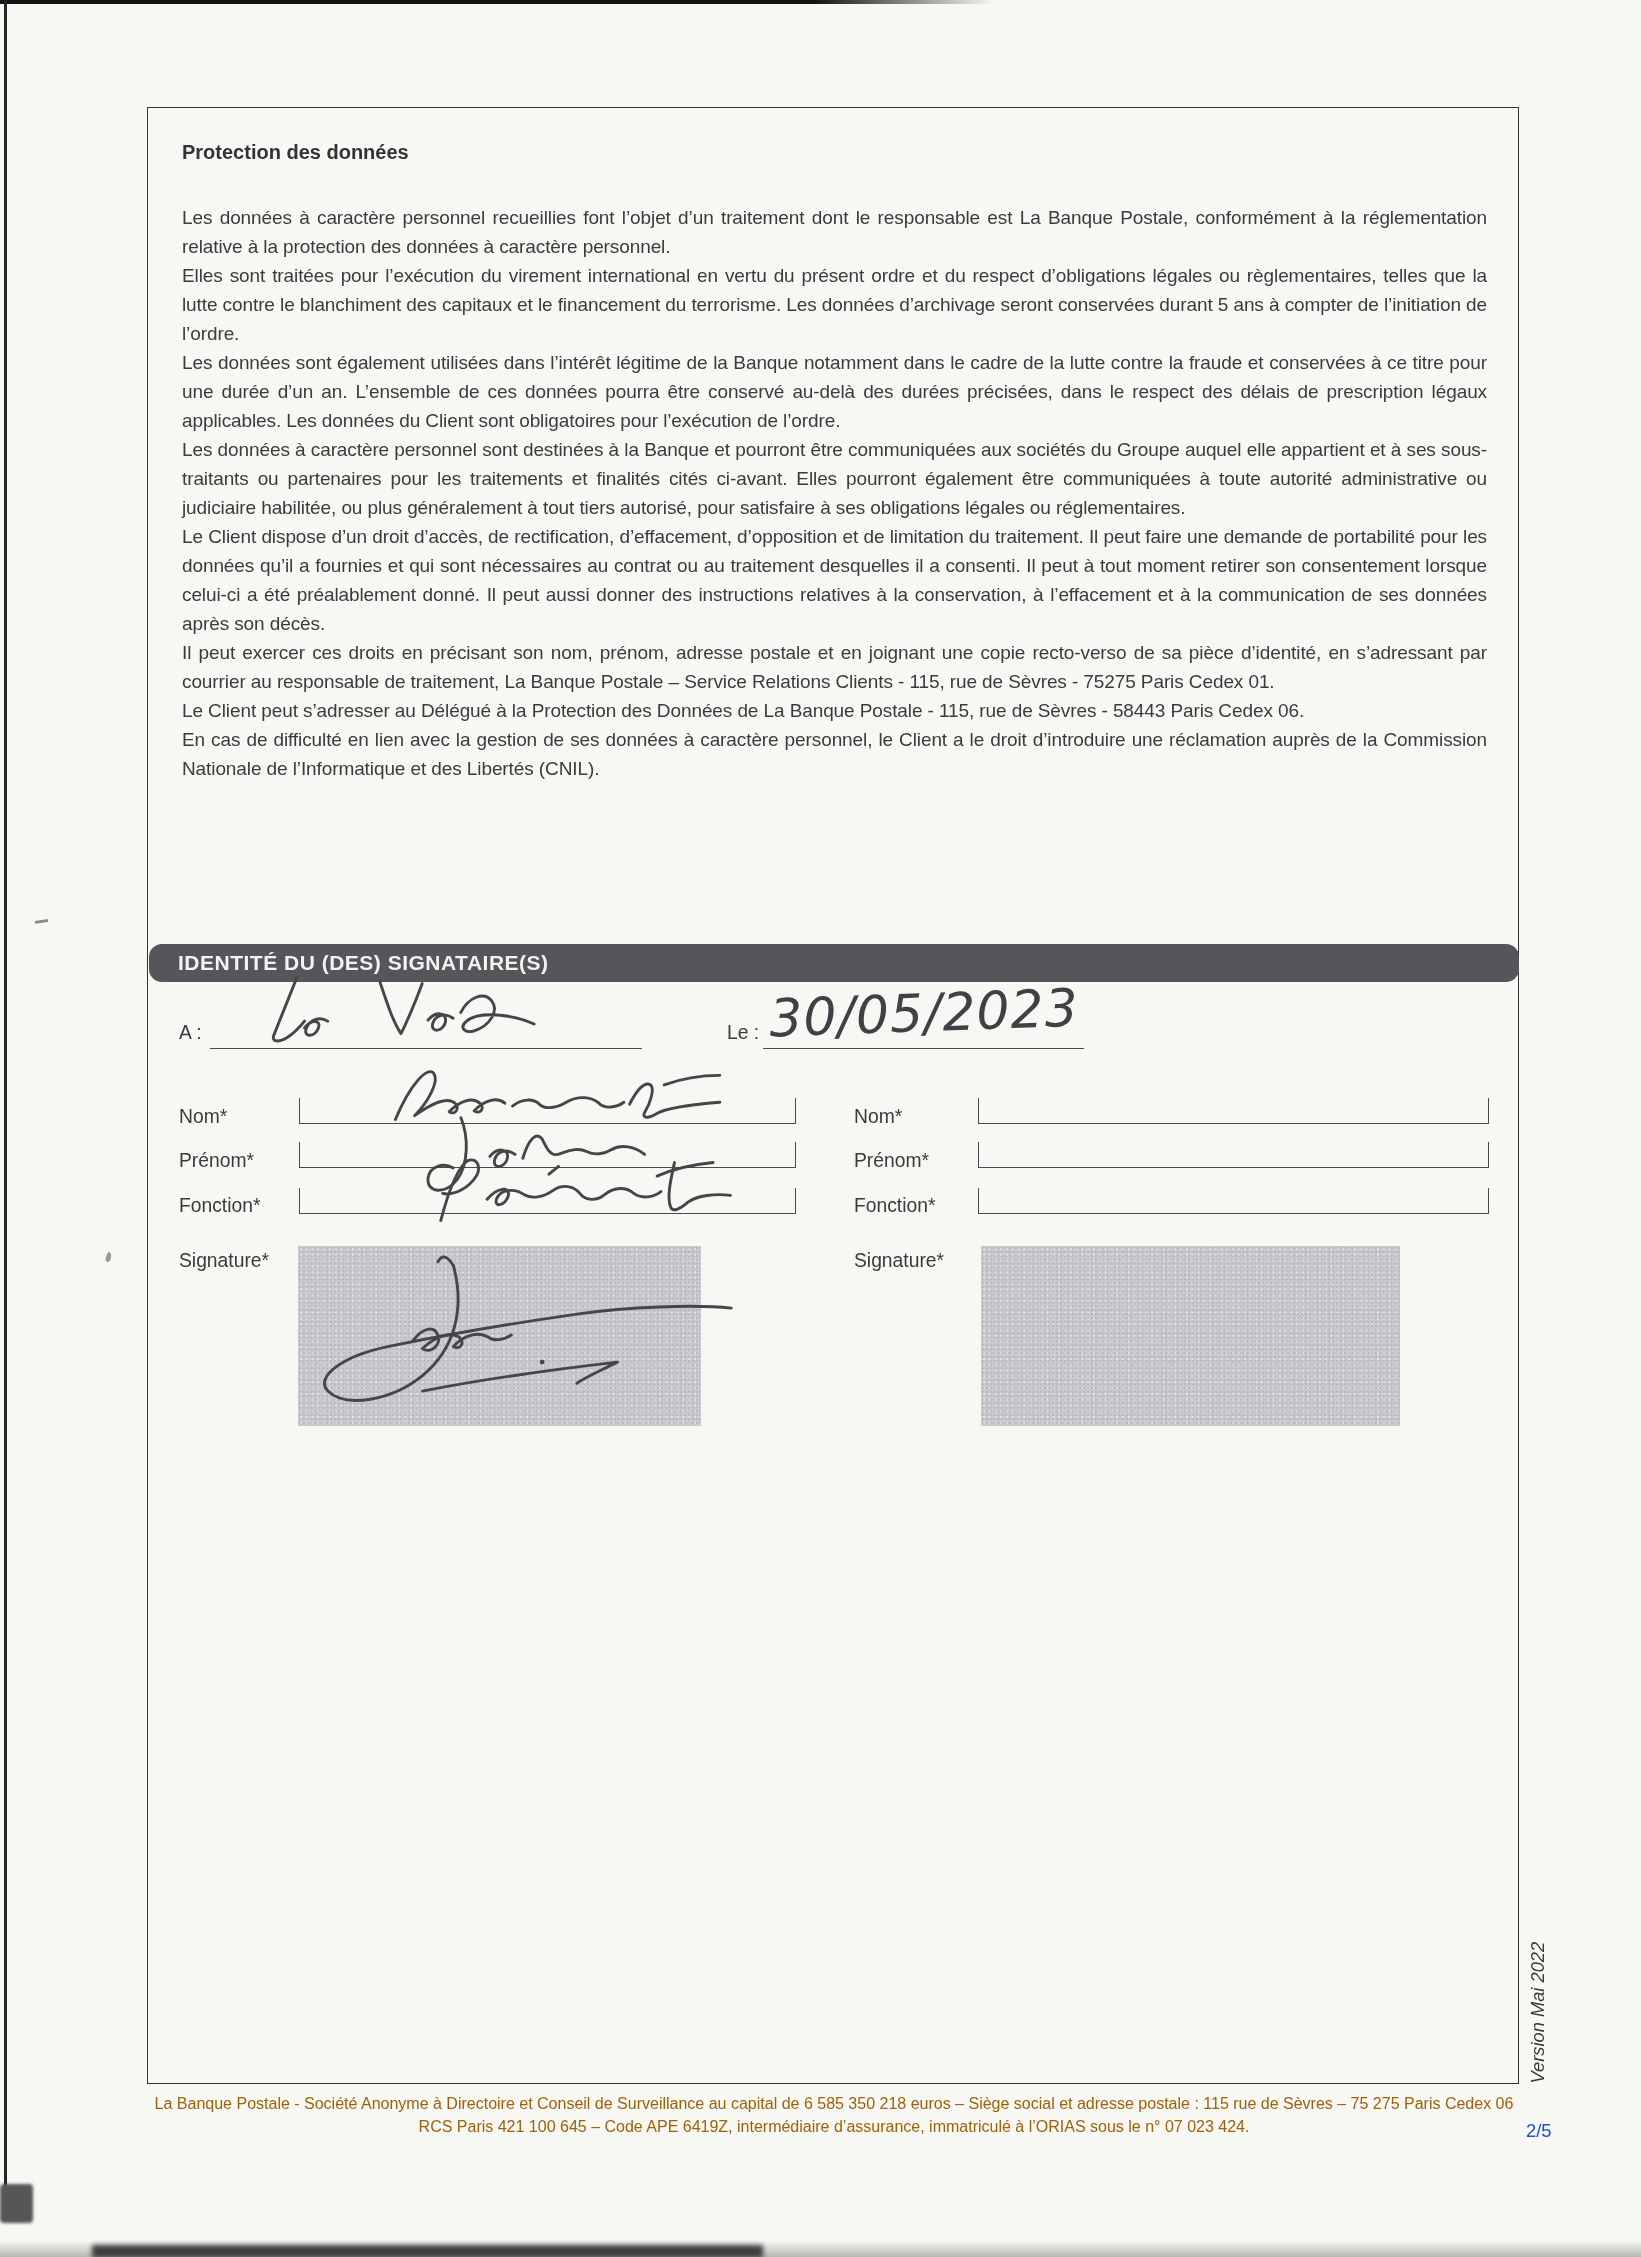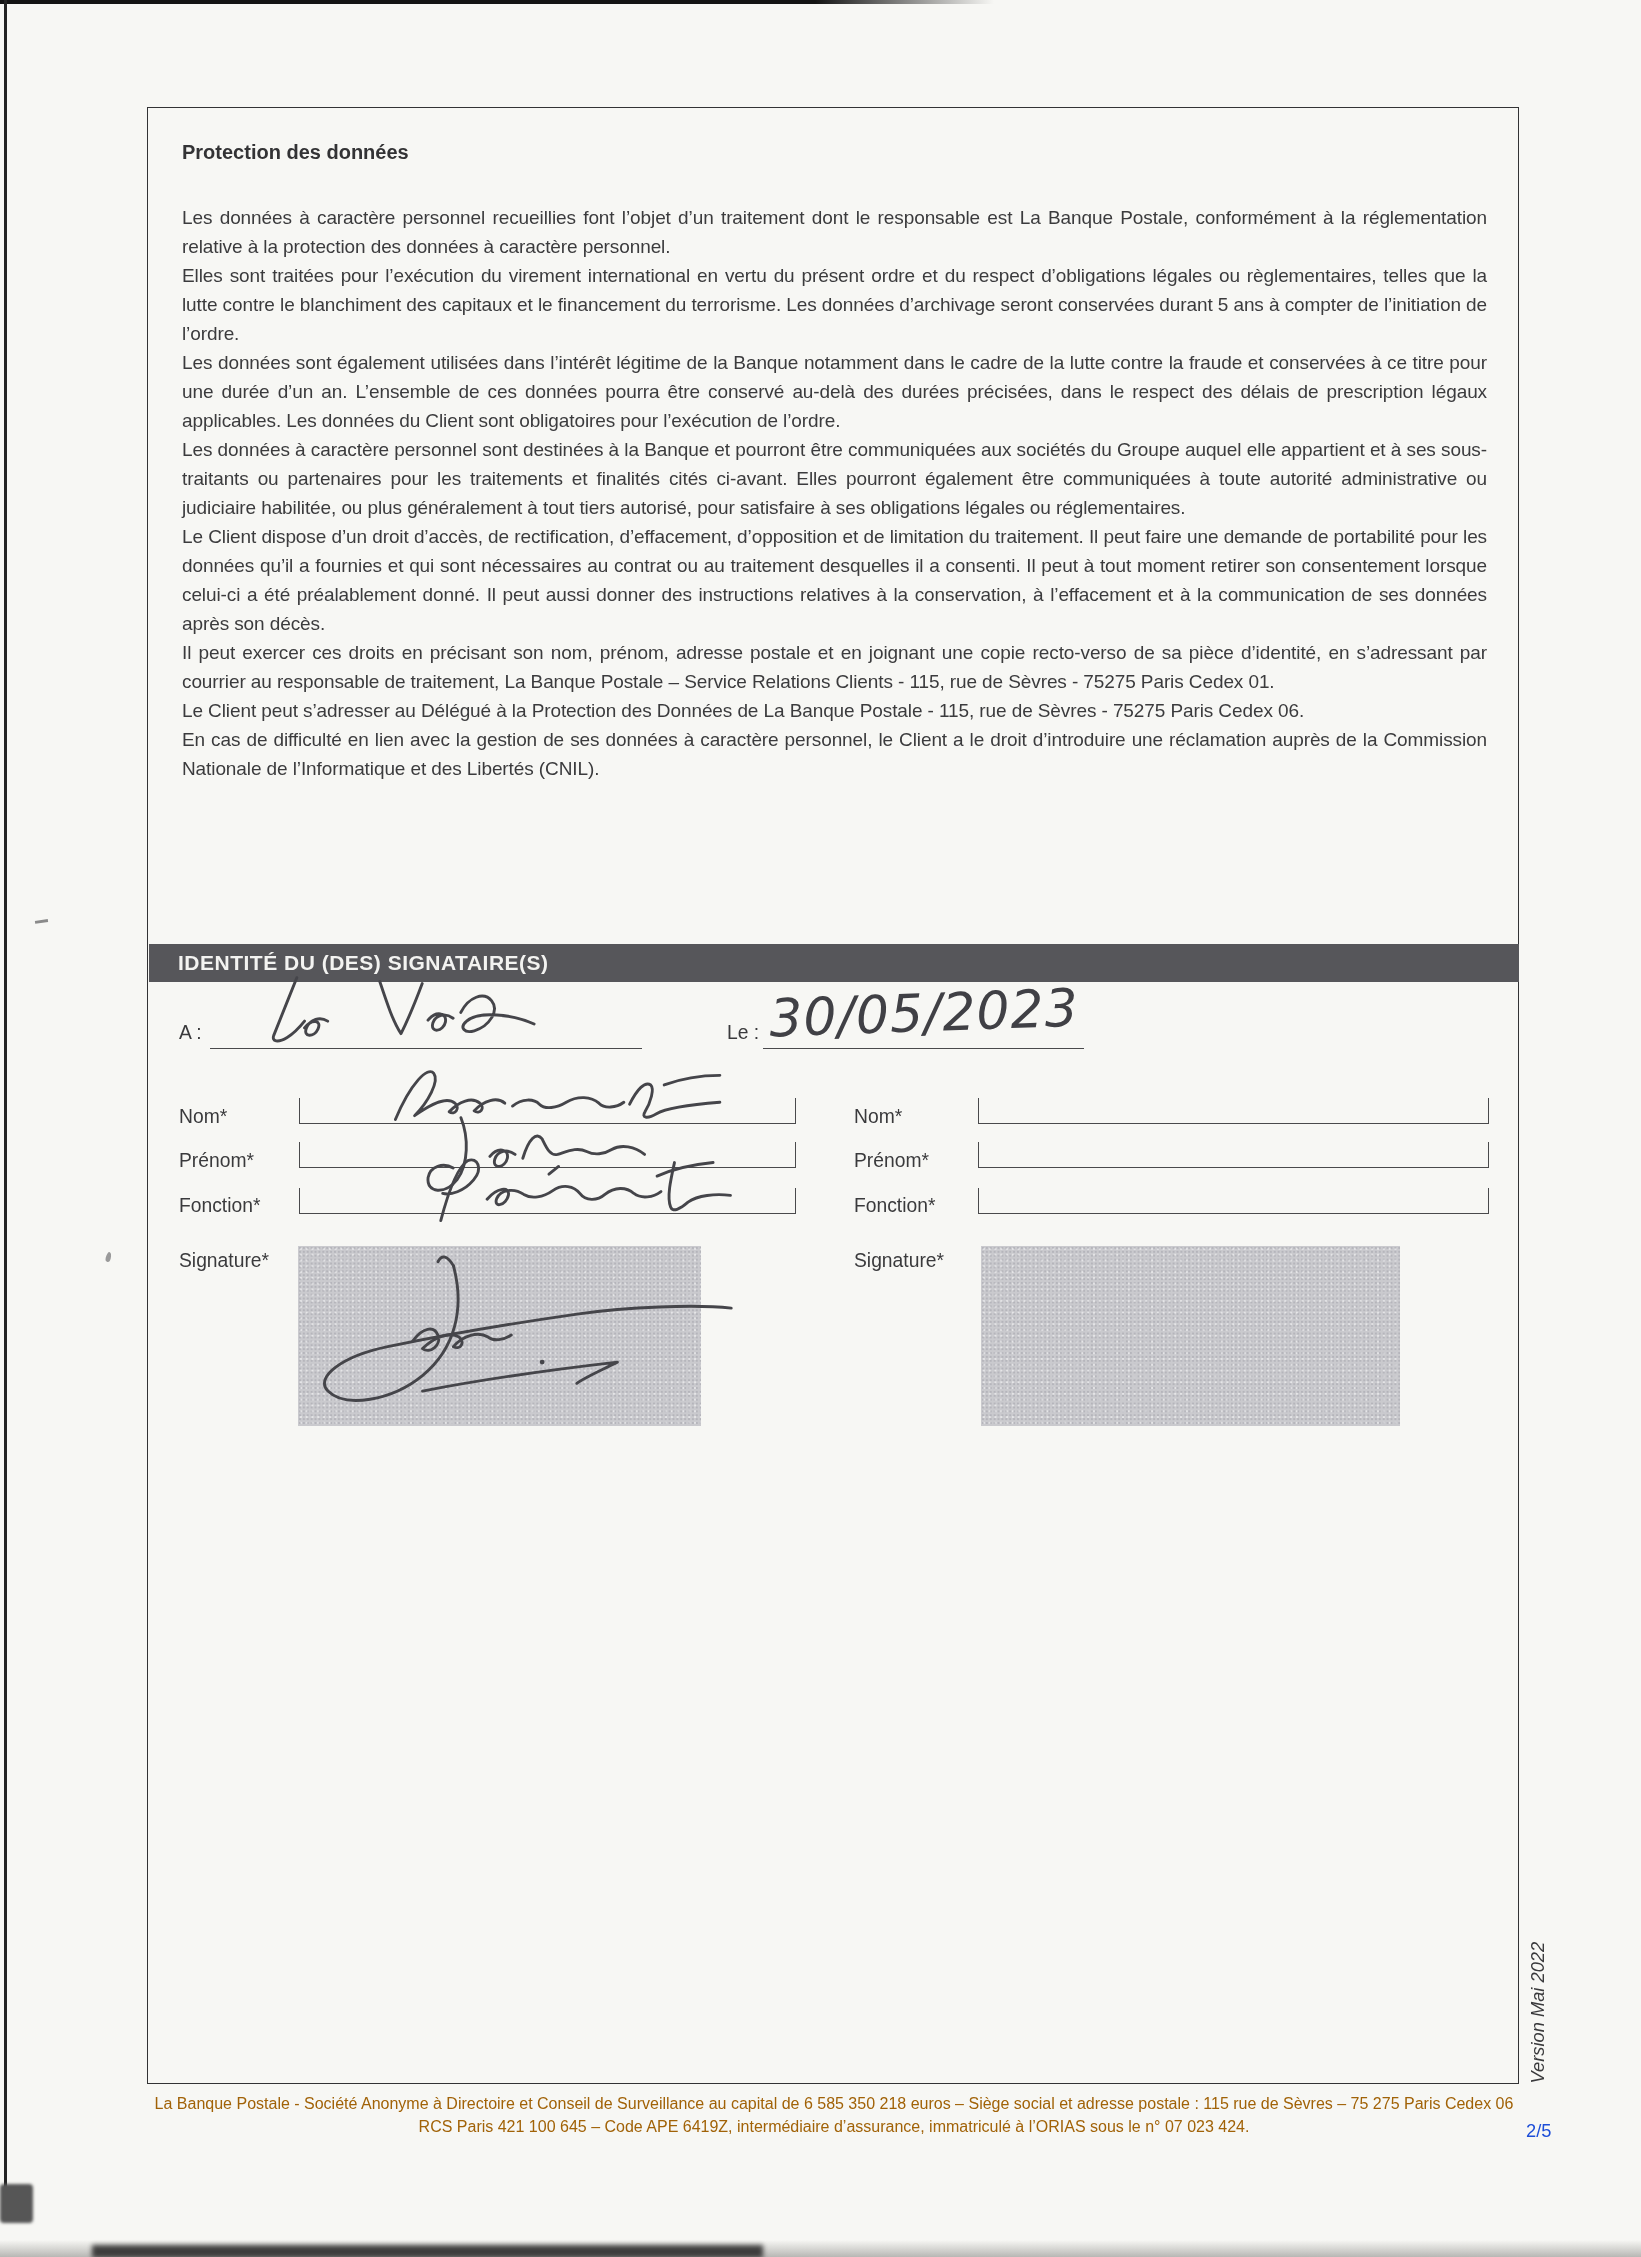--- a/index.html
+++ b/index.html
@@ -23,21 +23,21 @@
   .speck-comma{left:106px;top:1252px;width:4.8px;height:9.7px;background:#9a9a9a;
     border-radius:50% 50% 50% 50%/60% 60% 40% 40%;transform:rotate(14deg);}
   
   .doc-box{left:147px;top:107px;width:1370px;height:1975px;border:1.9px solid #333335;}
   .heading{left:182px;top:141px;font-size:20px;font-weight:bold;color:#333335;}
   .bodytext{left:182px;top:203px;width:1305px;font-size:19px;line-height:29px;
     text-align:justify;color:#3b3b3d;letter-spacing:-0.1px;}
   .bodytext p{margin:0;}
   .section-bar{left:149px;top:944px;width:1370px;height:38px;line-height:38px;
     color:#f3f3f1;font-size:21px;font-weight:bold;letter-spacing:0.5px;padding-left:29px;
-    box-sizing:border-box;}
+    box-sizing:border-box;border-radius:13px;}
   .lbl{font-size:19.3px;color:#3a3a3c;}
   .plainline{border-bottom:1.9px solid #4a4a4c;height:27px;}
   .fieldline{border-bottom:1.9px solid #4a4a4c;border-left:1.9px solid #4a4a4c;
     border-right:1.9px solid #4a4a4c;height:25px;}
   .graybox{background-color:#cacace;
     background-image:radial-gradient(rgba(108,108,120,.22) 1px,transparent 1.4px),
                      radial-gradient(rgba(255,255,255,.5) 1px,transparent 1.4px);
     background-size:3.9px 3.9px,5.8px 5.8px;}
   .hw path{fill:none;stroke:#45454a;stroke-width:3;stroke-linecap:round;stroke-linejoin:round;}
   .hw-date text{fill:#404045;font-family:"DejaVu Sans",sans-serif;font-style:italic;
@@ -64,21 +64,21 @@
 
   <div class="abs heading">Protection des données</div>
 
   <div class="abs bodytext">
     <p>Les données à caractère personnel recueillies font l’objet d’un traitement dont le responsable est La Banque Postale, conformément à la réglementation relative à la protection des données à caractère personnel.</p>
     <p>Elles sont traitées pour l’exécution du virement international en vertu du présent ordre et du respect d’obligations légales ou règlementaires, telles que la lutte contre le blanchiment des capitaux et le financement du terrorisme. Les données d’archivage seront conservées durant 5 ans à compter de l’initiation de l’ordre.</p>
     <p>Les données sont également utilisées dans l’intérêt légitime de la Banque notamment dans le cadre de la lutte contre la fraude et conservées à ce titre pour une durée d’un an. L’ensemble de ces données pourra être conservé au-delà des durées précisées, dans le respect des délais de prescription légaux applicables. Les données du Client sont obligatoires pour l’exécution de l’ordre.</p>
     <p>Les données à caractère personnel sont destinées à la Banque et pourront être communiquées aux sociétés du Groupe auquel elle appartient et à ses sous-traitants ou partenaires pour les traitements et finalités cités ci-avant. Elles pourront également être communiquées à toute autorité administrative ou judiciaire habilitée, ou plus généralement à tout tiers autorisé, pour satisfaire à ses obligations légales ou réglementaires.</p>
     <p>Le Client dispose d’un droit d’accès, de rectification, d’effacement, d’opposition et de limitation du traitement. Il peut faire une demande de portabilité pour les données qu’il a fournies et qui sont nécessaires au contrat ou au traitement desquelles il a consenti. Il peut à tout moment retirer son consentement lorsque celui-ci a été préalablement donné. Il peut aussi donner des instructions relatives à la conservation, à l’effacement et à la communication de ses données après son décès.</p>
     <p>Il peut exercer ces droits en précisant son nom, prénom, adresse postale et en joignant une copie recto-verso de sa pièce d’identité, en s’adressant par courrier au responsable de traitement, La Banque Postale – Service Relations Clients - 115, rue de Sèvres - 75275 Paris Cedex 01.</p>
-    <p>Le Client peut s’adresser au Délégué à la Protection des Données de La Banque Postale - 115, rue de Sèvres - 75275 Paris Cedex 06.</p>
+    <p>Le Client peut s’adresser au Délégué à la Protection des Données de La Banque Postale - 115, rue de Sèvres - 58443 Paris Cedex 06.</p>
     <p>En cas de difficulté en lien avec la gestion de ses données à caractère personnel, le Client a le droit d’introduire une réclamation auprès de la Commission Nationale de l’Informatique et des Libertés (CNIL).</p>
   </div>
 
   <div class="abs section-bar" style="background:#56565a;">IDENTITÉ DU (DES) SIGNATAIRE(S)</div>
 
   <div class="abs lbl" style="left:179px;top:1022px;">A :</div>
   <div class="abs plainline" style="left:210px;top:1021px;width:432px;"></div>
   <svg class="abs hw" style="left:237px;top:970px;" width="328" height="82" viewBox="0 0 340 85" role="img" aria-label="Le Val">
     <path d="M62,8 C54,28 42,58 38,68 C36,74 42,76 52,70 C60,65 66,58 70,53"></path>
     <path d="M70,60 C78,50 88,52 84,61 C80,70 68,70 72,60 C76,51 86,48 94,53"></path>

